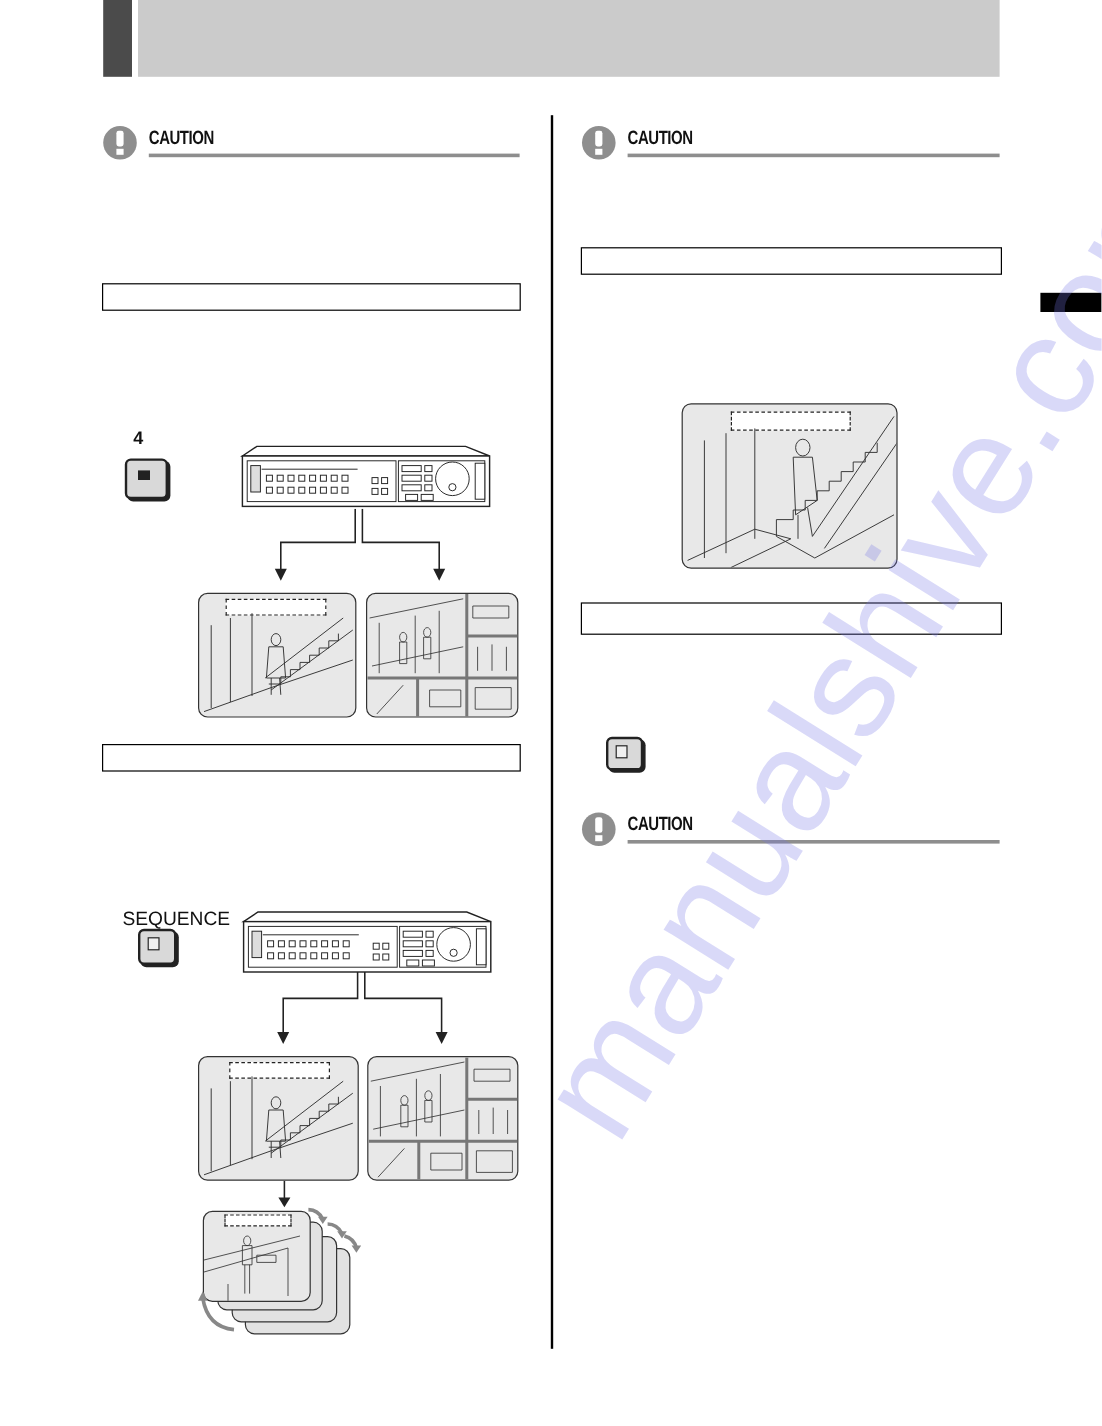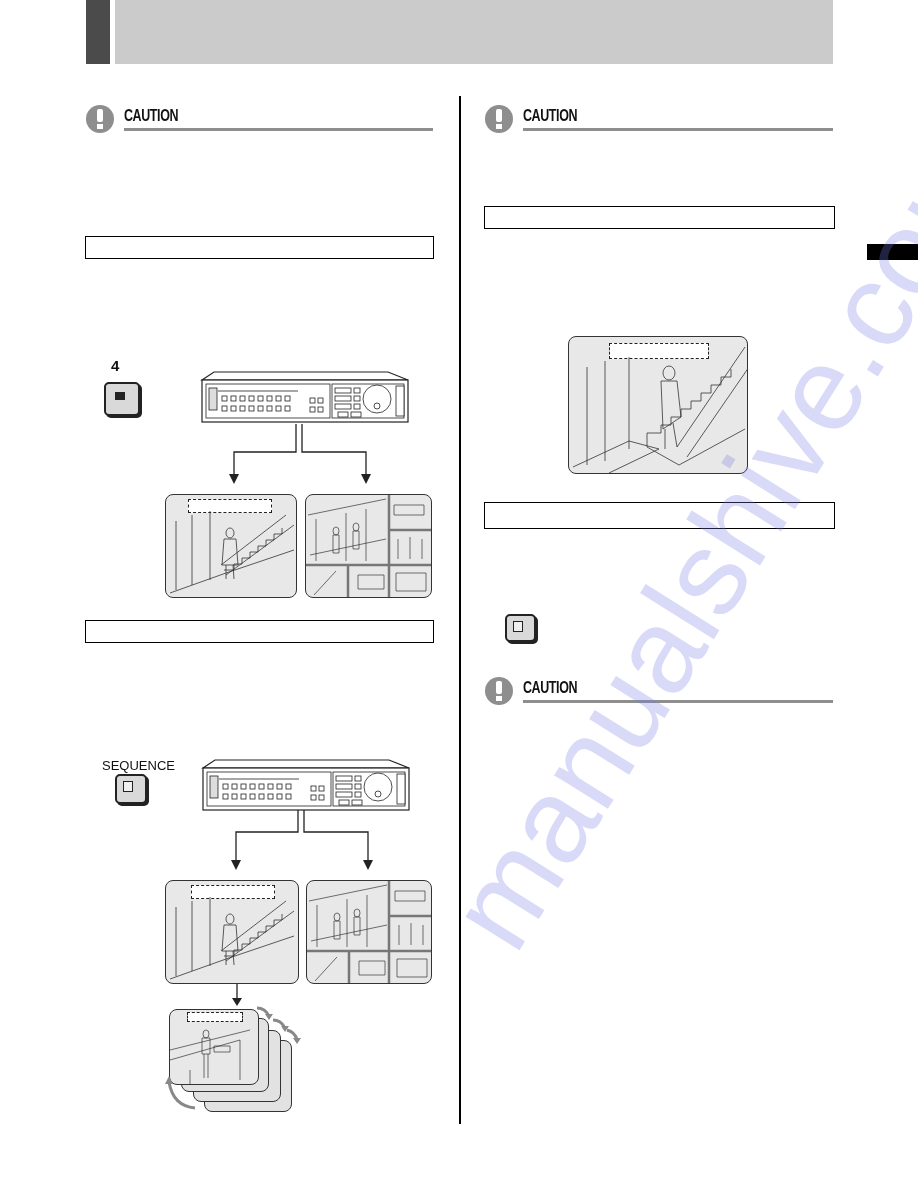--- a/index.html
+++ b/index.html
@@ -16,21 +16,21 @@
   .caution .ico::after { content:""; position:absolute; left:11px; top:19px; width:6px; height:5px; background:#fff; }
   .caution .lbl { position:absolute; left:38px; top:5px; font-family:"Liberation Sans Narrow","Liberation Sans",sans-serif; font-weight:bold; font-size:16px; letter-spacing:-0.5px; color:#111; transform:scaleX(0.78); transform-origin:left top; }
   .caution .rule { position:absolute; left:38px; right:0; top:26px; height:3px; background:#8e8e8e; }
 
   .secbox { border:1.5px solid #000; height:23px; box-sizing:border-box; }
 
   .key { width:36px; height:34px; border:2px solid #222; border-radius:5px; background:#d9d9d9; box-shadow:2px 2px 0 #222; box-sizing:border-box; }
   .key .mark { position:absolute; left:9px; top:8px; width:10px; height:8px; }
   .key .mark.solid { background:#222; }
   .key .mark.hollow { border:1.2px solid #222; background:#f0f0f0; width:8px; height:9px; left:6px; top:5px; }
-  .keylabel { font-size:13px; color:#111; }
+  .keylabel { font-size:16px; color:#111; }
   .keylabel.bold { font-weight:bold; font-size:15px; }
 
   .screen { border:1.5px solid #333; border-radius:8px; background:#e8e8e8; box-sizing:border-box; overflow:hidden; }
   .osd { border:1px dashed #222; background:#fff; position:absolute; }
 
   .watermark { left:260px; top:470px; font-size:120px; color:rgba(120,120,230,0.28); transform:rotate(-58deg); transform-origin:center; white-space:nowrap; font-family:"Liberation Sans", sans-serif; pointer-events:none; }
 </style>
 </head>
 <body>
 

